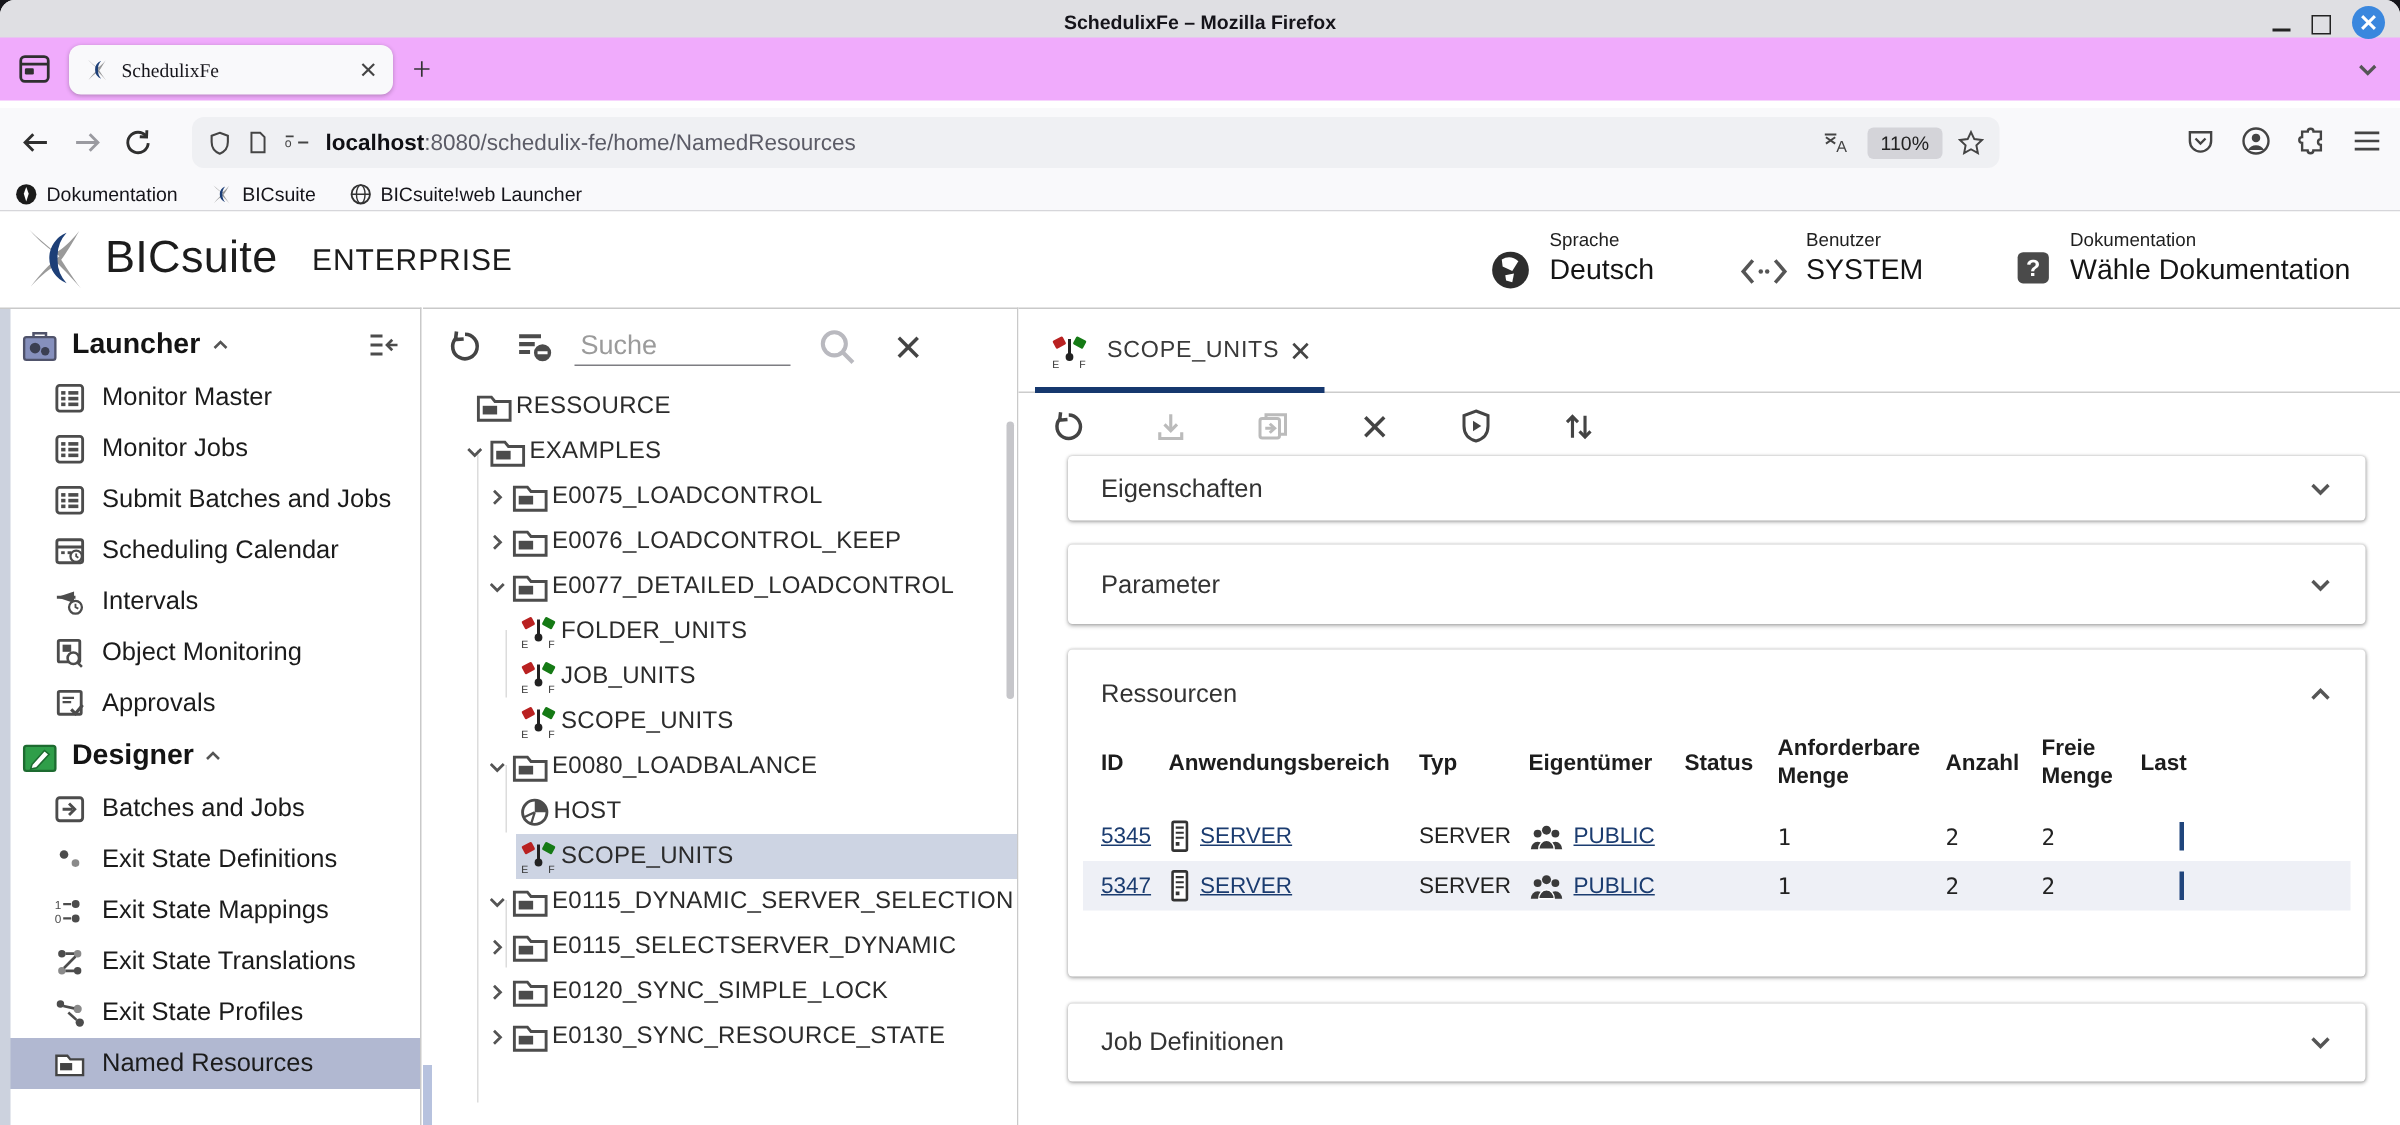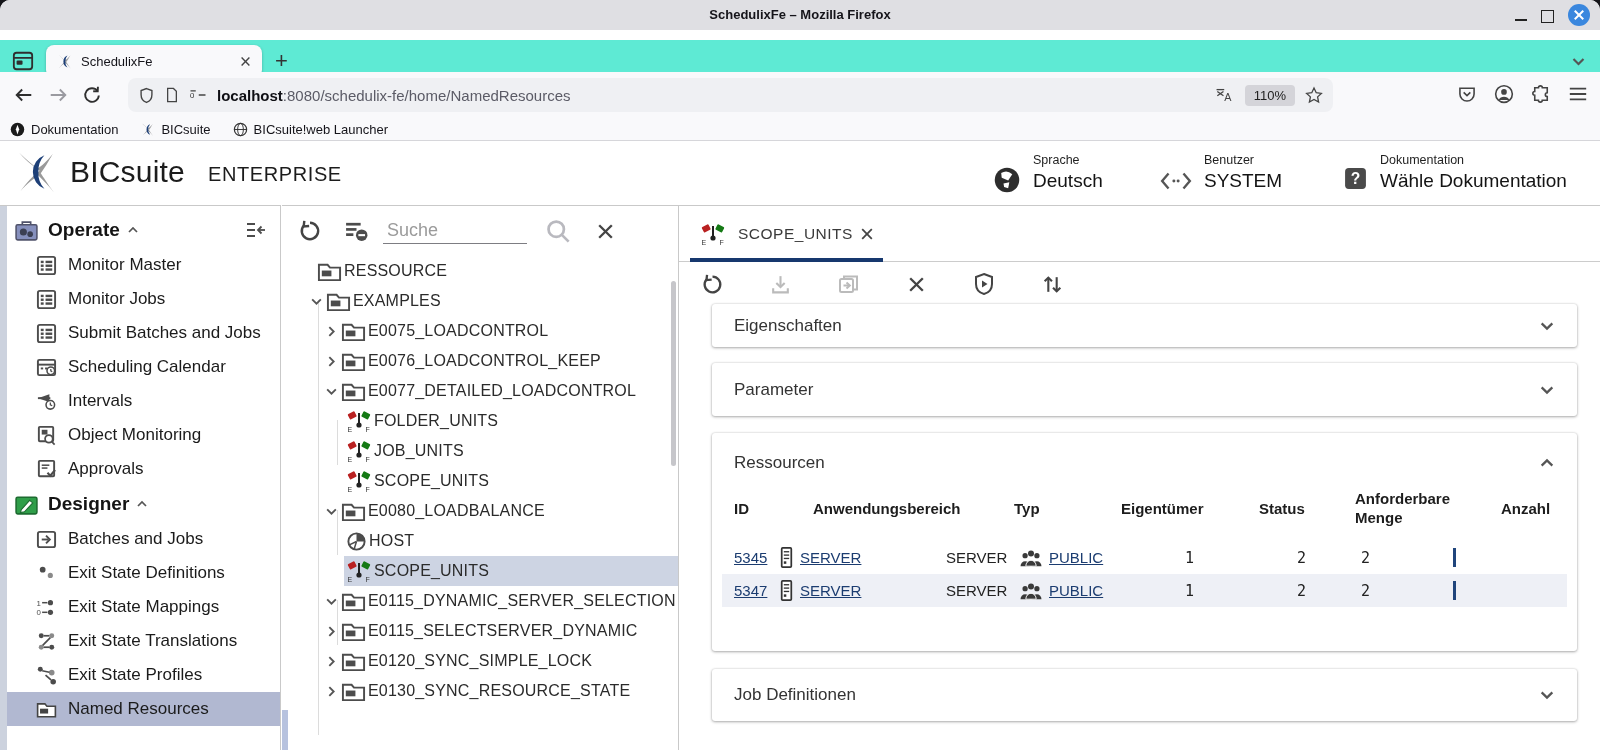--- a/index.html
+++ b/index.html
@@ -15,21 +15,21 @@
   
   .titlebar{position:absolute;top:0;left:0;right:0;height:30px;background:#dfdfe3;}
   .titlebar .title{position:absolute;left:0;right:0;top:0;text-align:center;line-height:30px;
     font-size:13px;font-weight:bold;color:#15141a;}
   .winctl{position:absolute;right:10px;top:4px;display:flex;gap:14px;align-items:center;z-index:5;}
   .wmin{width:12px;height:2px;background:#222;margin-top:9px;}
   .wmax{width:11px;height:11px;border:1.6px solid #222;margin-top:2px;}
   .wclose{width:22px;height:22px;border-radius:50%;background:#3a87de;position:relative;}
   .wclose:before,.wclose:after{content:"";position:absolute;left:5px;right:5px;top:10px;height:2px;background:#fff;}
   .wclose:before{transform:rotate(45deg)}.wclose:after{transform:rotate(-45deg)}
-  .tabbar{position:absolute;top:40px;left:0;right:0;height:42px;background:#5eead4;}
+  .tabbar{position:absolute;top:25px;left:0;right:0;height:42px;background:#f0abfc;font-family:Liberation Serif, serif;}
   .fview{position:absolute;left:12px;top:10px;}
   .tab{position:absolute;left:46px;top:5px;width:216px;height:33px;background:#f9f9fb;border-radius:8px;
     box-shadow:0 1px 3px rgba(0,0,0,.25);display:flex;align-items:center;padding:0 10px;box-sizing:border-box;}
   .tab-label{font-size:13px;color:#15141a;margin-left:8px;flex:1;}
   .newtab{position:absolute;left:275px;top:8px;font-size:22px;color:#333;line-height:26px;}
   .alltabs{position:absolute;right:14px;top:14px;}
   .urlrow{position:absolute;top:72px;left:0;right:0;height:46px;background:#f9f9fb;display:flex;align-items:center;}
   .navic{margin-left:14px;}
   .urlfield{position:absolute;left:128px;top:6px;width:1205px;height:34px;background:#eff0f3;border-radius:8px;
     display:flex;align-items:center;padding:0 10px;box-sizing:border-box;}
@@ -99,21 +99,21 @@
   .card{background:#fff;border-radius:3px;box-shadow:0 1px 3px rgba(0,0,0,.3),0 0 2px rgba(0,0,0,.18);
     position:relative;}
   .card-h{display:flex;align-items:center;padding:0 22px;}
   .card-title{font-size:17px;color:#333;flex:1;}
   .c1{height:43px;margin-bottom:16px;}.c1 .card-h{height:43px;}
   .c2{height:53px;margin-bottom:17px;}.c2 .card-h{height:53px;}
   .c3{height:218px;margin-bottom:18px;}.c3 .card-h{height:56px;padding-top:4px;box-sizing:border-box;}
   .c4{height:52px;}.c4 .card-h{height:52px;}
   .res-grid{display:grid;grid-template-columns:45px 167px 73px 104px 62px 112px 64px 66px 1fr;
     align-items:center;column-gap:0;}
-  .res-head{margin:0 10px;padding:0 12px;font-size:15px;font-weight:bold;color:#1d1d1d;line-height:19px;gap:34px;}
+  .res-head{margin:0 10px;padding:0 12px;font-size:15px;font-weight:bold;color:#1d1d1d;line-height:19px;}
   .res-head span{padding-right:8px;}
   .res-row{margin:0 10px;padding:0 12px;height:33px;font-size:15px;color:#222;}
   .res-row.alt{background:#eef0f6;}
   .res-row a{color:#1b3c70;text-decoration:underline;}
   .cellic{display:flex;align-items:center;gap:6px;}
   .num{font-family:"DejaVu Sans Mono",monospace;font-size:15px;}
   .lastbar{margin-left:26px;width:100px;height:10px;background:#b5bcd6;position:relative;}
   .lastbar .tick{position:absolute;left:0;top:-1px;bottom:-1px;width:3px;background:#20457c;}
 </style>
 </head>
@@ -335,21 +335,21 @@
     <div id="sidebar-list">
         <div class="sb-group">
           <span class="ic i25">
             <svg viewBox="0 0 24 22">
               <rect x="2" y="5.5" width="20" height="14.5" rx="1.5" fill="#8690bd" stroke="#50536b" stroke-width="1.5"></rect>
               <path d="M8 5.5 v-2.5 h8 v2.5" fill="none" stroke="#50536b" stroke-width="1.6"></path>
               <circle cx="9" cy="12.5" r="3.4" fill="#3b3f52"></circle>
               <circle cx="15.5" cy="14.5" r="2.7" fill="#3b3f52"></circle>
             </svg>
           </span>
-          <span class="sb-gl">Operate</span>
+          <span class="sb-gl">Launcher</span>
           <span class="ic i12">
             <svg viewBox="0 0 12 12">
               <polyline points="2,8 6,4 10,8" fill="none" stroke="#555" stroke-width="1.7"></polyline>
             </svg>
           </span>
           <span class="ic i22 collapse">
             <svg viewBox="0 0 22 18">
               <line x1="3" y1="3" x2="11" y2="3" stroke="#4c4c4c" stroke-width="2"></line>
               <line x1="3" y1="9" x2="11" y2="9" stroke="#4c4c4c" stroke-width="2"></line>
               <line x1="3" y1="15" x2="11" y2="15" stroke="#4c4c4c" stroke-width="2"></line>

